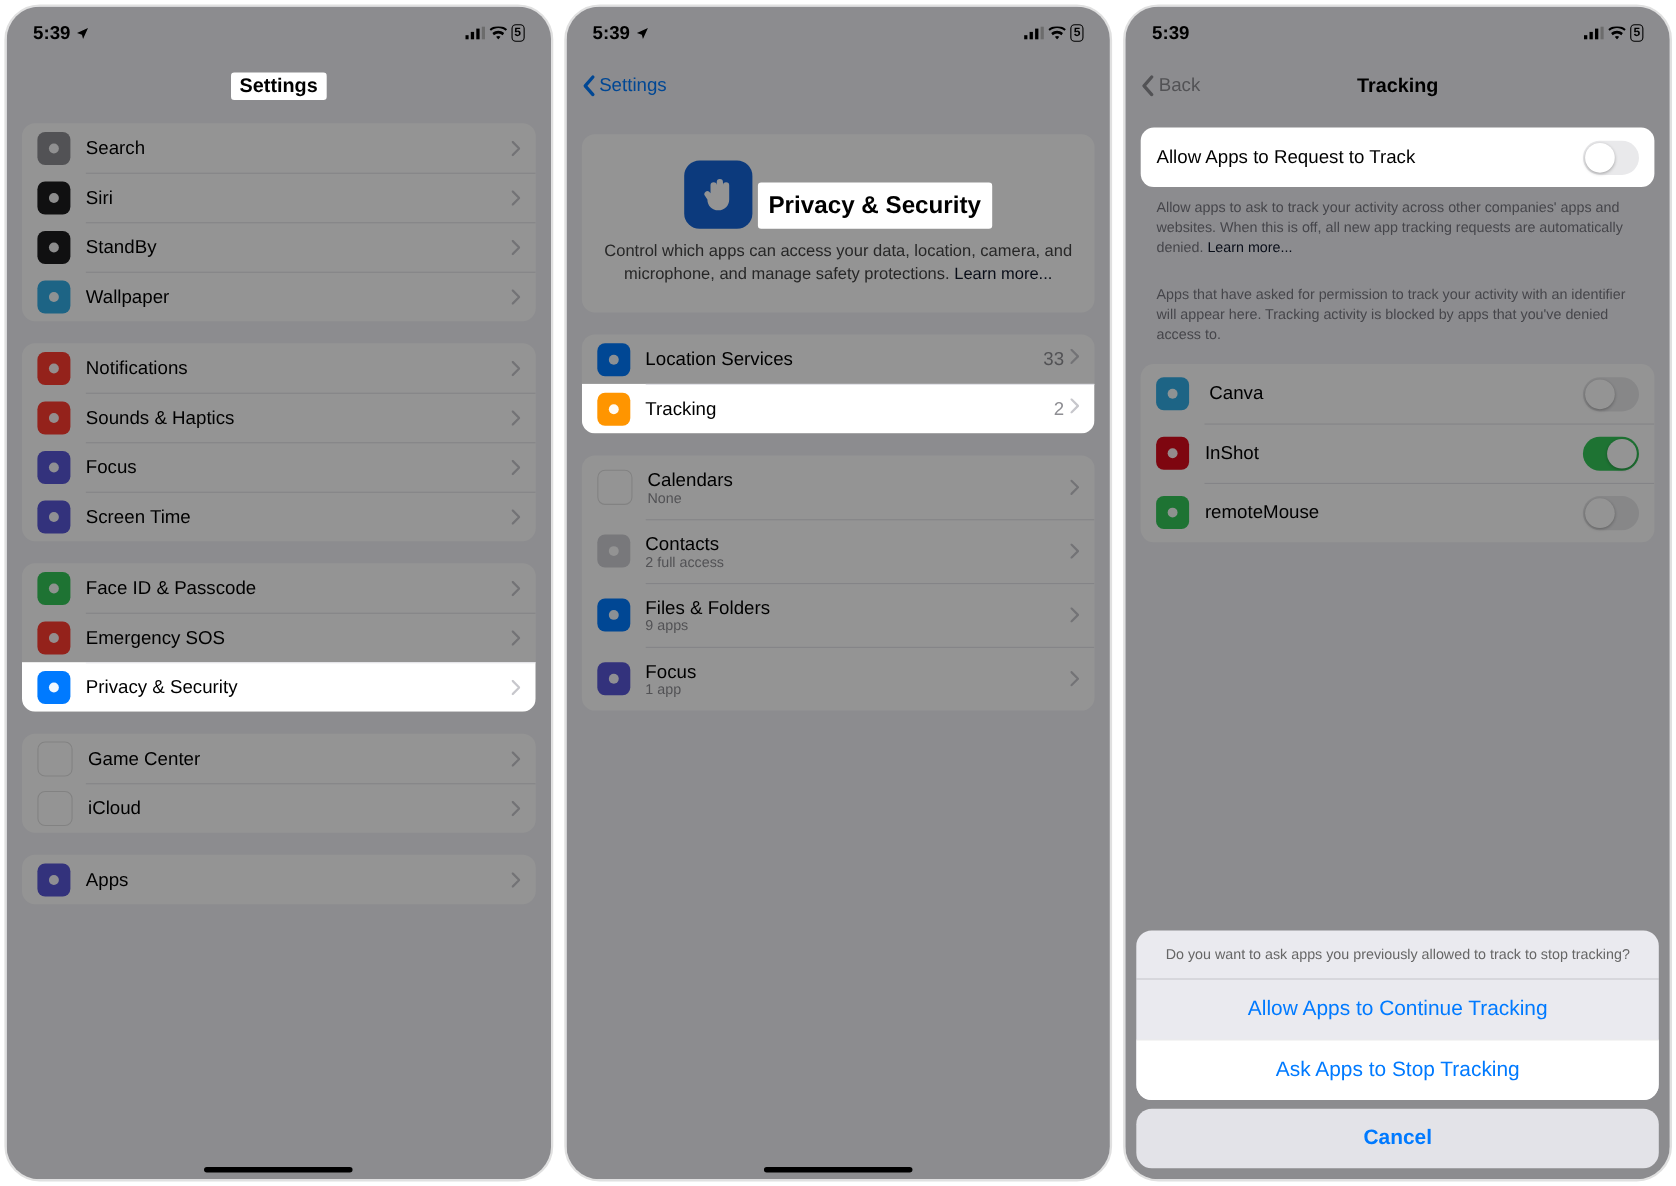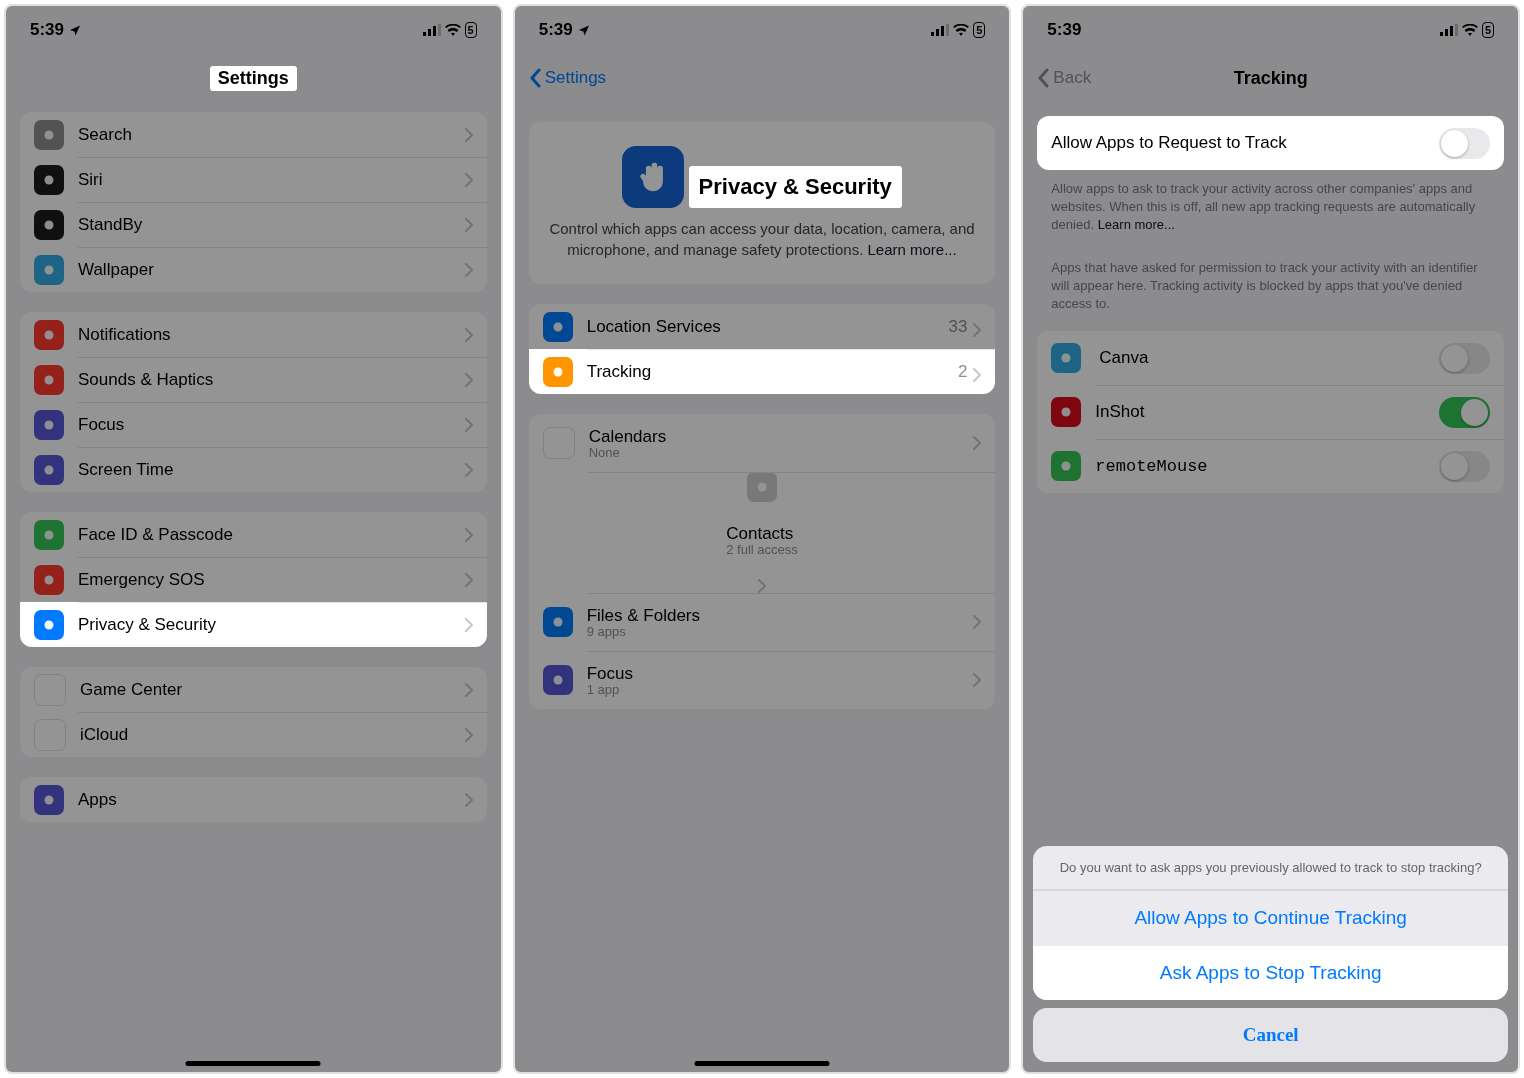--- a/index.html
+++ b/index.html
@@ -10,21 +10,21 @@
   width: 1524px;
   height: 1078px;
   display: flex;
   gap: 10px;
   padding: 4px;
   box-sizing: border-box;
 }
 .phone {
   flex: 1;
   background: #f2f2f7;
-  border-radius: 8px;
+  border-radius: 32px;
   overflow: hidden;
   position: relative;
   border: 2px solid #e0e0e0;
 }
 .dim-overlay {
   position: absolute;
   inset: 0;
   background: rgba(0,0,0,0.42);
   pointer-events: none;
   z-index: 5;
@@ -56,21 +56,21 @@
 .nav-back { position:absolute; left:14px; color:#007aff; font-size:17px; display:flex; align-items:center; gap:4px;}
 
 .group { margin: 20px 14px 0 14px; background:#fff; border-radius: 12px; overflow:hidden;}
 .group.tight { margin-top: 10px;}
 .row {
   display:flex; align-items:center; min-height:45px; padding: 0 14px; gap:14px; position:relative;
 }
 .row + .row::before { content:""; position:absolute; left:58px; right:0; top:0; height:1px; background:#e3e3e8;}
 .rowicon { width:30px; height:30px; border-radius:7px; display:flex; align-items:center; justify-content:center; color:#fff; flex-shrink:0; font-size:16px;}
 .rowlabel { flex:1; font-size:17px; color:#000;}
-.row-trailing { color:#8e8e93; font-size:17px; display:flex; align-items:flex-end; gap:6px;}
+.row-trailing { color:#8e8e93; font-size:17px; display:flex; align-items:flex-start; gap:6px;}
 .chev { color:#c7c7cc; font-size:18px; }
 .row-sub { font-size:13px; color:#8e8e93; margin-top:-2px;}
 .row-stack { display:flex; flex-direction:column; flex:1; justify-content:center; padding:8px 0;}
 
 .header-card { margin: 20px 14px 0 14px; background:#fff; border-radius:12px; padding: 24px 18px; text-align:center;}
 .header-icon { width:62px; height:62px; background:#1565d8; border-radius:14px; display:inline-flex; align-items:center; justify-content:center; margin-bottom:10px;}
 .header-title { font-size:22px; font-weight:700; margin:4px 0;}
 .header-sub { font-size:15px; color:#444; line-height:1.4;}
 .link { color:#0f172a;}
 
@@ -79,21 +79,21 @@
 .toggle .knob{ width:27px; height:27px; background:#fff; border-radius:50%; position:absolute; top:2px; left:2px; box-shadow:0 1px 3px rgba(0,0,0,0.3);}
 .toggle.on .knob{ left:22px;}
 
 .footnote { font-size:13px; color:#787880; margin: 10px 28px 0 28px; line-height:1.4;}
 
 .sheet { position:absolute; left:10px; right:10px; bottom:10px; z-index:20;}
 .sheet-group { background:rgba(240,240,245,0.94); border-radius:14px; overflow:hidden; margin-bottom:8px;}
 .sheet-msg { font-size:13px; color:#666; text-align:center; padding:14px 20px; border-bottom:1px solid rgba(0,0,0,0.08);}
 .sheet-btn { text-align:center; font-size:19px; color:#007aff; padding:16px 0; border-top:1px solid rgba(0,0,0,0.08);}
 .sheet-btn:first-child{border-top:none;}
-.sheet-cancel { background:rgba(230,230,235,0.96); border-radius:14px; text-align:center; font-size:19px; color:#007aff; font-weight:600; padding:16px 0;font-family:Liberation Serif, serif;}
+.sheet-cancel { background:rgba(230,230,235,0.96); border-radius:14px; text-align:center; font-size:19px; color:#007aff; font-weight:600; padding:16px 0;}
 
 .homebar { position:absolute; bottom:6px; left:50%; transform:translateX(-50%); width:135px; height:5px; background:#000; border-radius:3px;}
 
 .bg-gray{background:#8e8e93;} .bg-black{background:#1c1c1e;} .bg-blue{background:#007aff;}
 .bg-red{background:#ff3b30;} .bg-purple{background:#5856d6;} .bg-teal{background:#32ade6;}
 .bg-green{background:#34c759;} .bg-orange{background:#ff9500;} .bg-lgray{background:#cfcfd4;}
 .bg-white{background:#fff; border:1px solid #e0e0e0;} .bg-dred{background:#d90b1c;}
 svg{display:block;}
 </style>
 </head>
@@ -435,21 +435,21 @@
         <div class="row-stack">
           <div class="rowlabel" style="font-size:17px;">Calendars</div>
           <div class="row-sub">None</div>
         </div>
         <span class="chev">
           <svg width="8" height="14" viewBox="0 0 8 14">
             <path fill="none" stroke="#c7c7cc" stroke-width="2" stroke-linecap="round" stroke-linejoin="round" d="M1 1 L7 7 L1 13"></path>
           </svg>
         </span>
       </div>
-      <div class="row" style="min-height:58px;flex-direction:column;">
+      <div class="row" style="min-height:58px;">
         <div class="rowicon bg-lgray">
           <svg width="18" height="18" viewBox="0 0 24 24">
             <circle cx="12" cy="12" r="6" fill="rgba(255,255,255,0.95)"></circle>
           </svg>
         </div>
         <div class="row-stack">
           <div class="rowlabel" style="font-size:17px;">Contacts</div>
           <div class="row-sub">2 full access</div>
         </div>
         <span class="chev">
@@ -563,21 +563,21 @@
         <div class="rowicon bg-dred">
           <svg width="18" height="18" viewBox="0 0 24 24">
             <circle cx="12" cy="12" r="6" fill="rgba(255,255,255,0.95)"></circle>
           </svg>
         </div>
         <div class="rowlabel">InShot</div>
         <div class="toggle on">
           <div class="knob"></div>
         </div>
       </div>
-      <div class="row" style="min-height:54px;font-family:Liberation Mono, monospace;">
+      <div class="row" style="min-height:54px;">
         <div class="rowicon bg-green">
           <svg width="18" height="18" viewBox="0 0 24 24">
             <circle cx="12" cy="12" r="6" fill="rgba(255,255,255,0.95)"></circle>
           </svg>
         </div>
         <div class="rowlabel">remoteMouse</div>
         <div class="toggle ">
           <div class="knob"></div>
         </div>
       </div>

